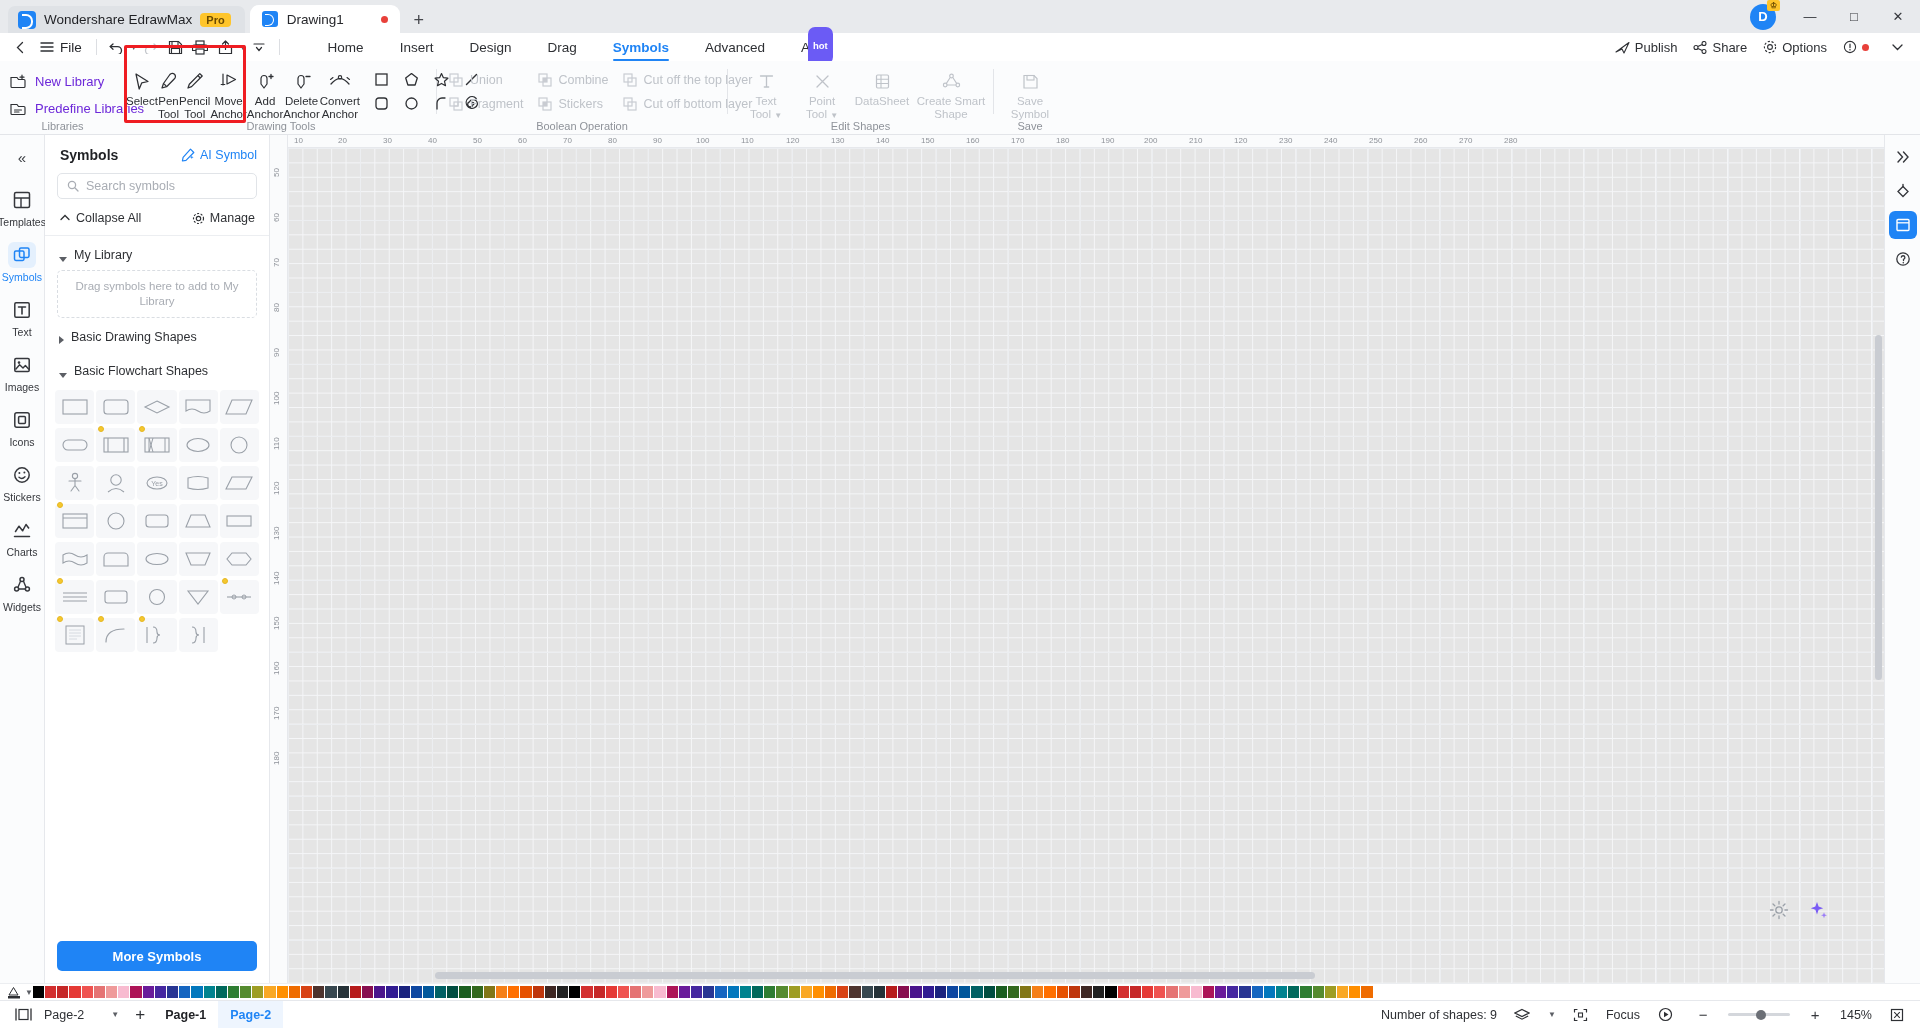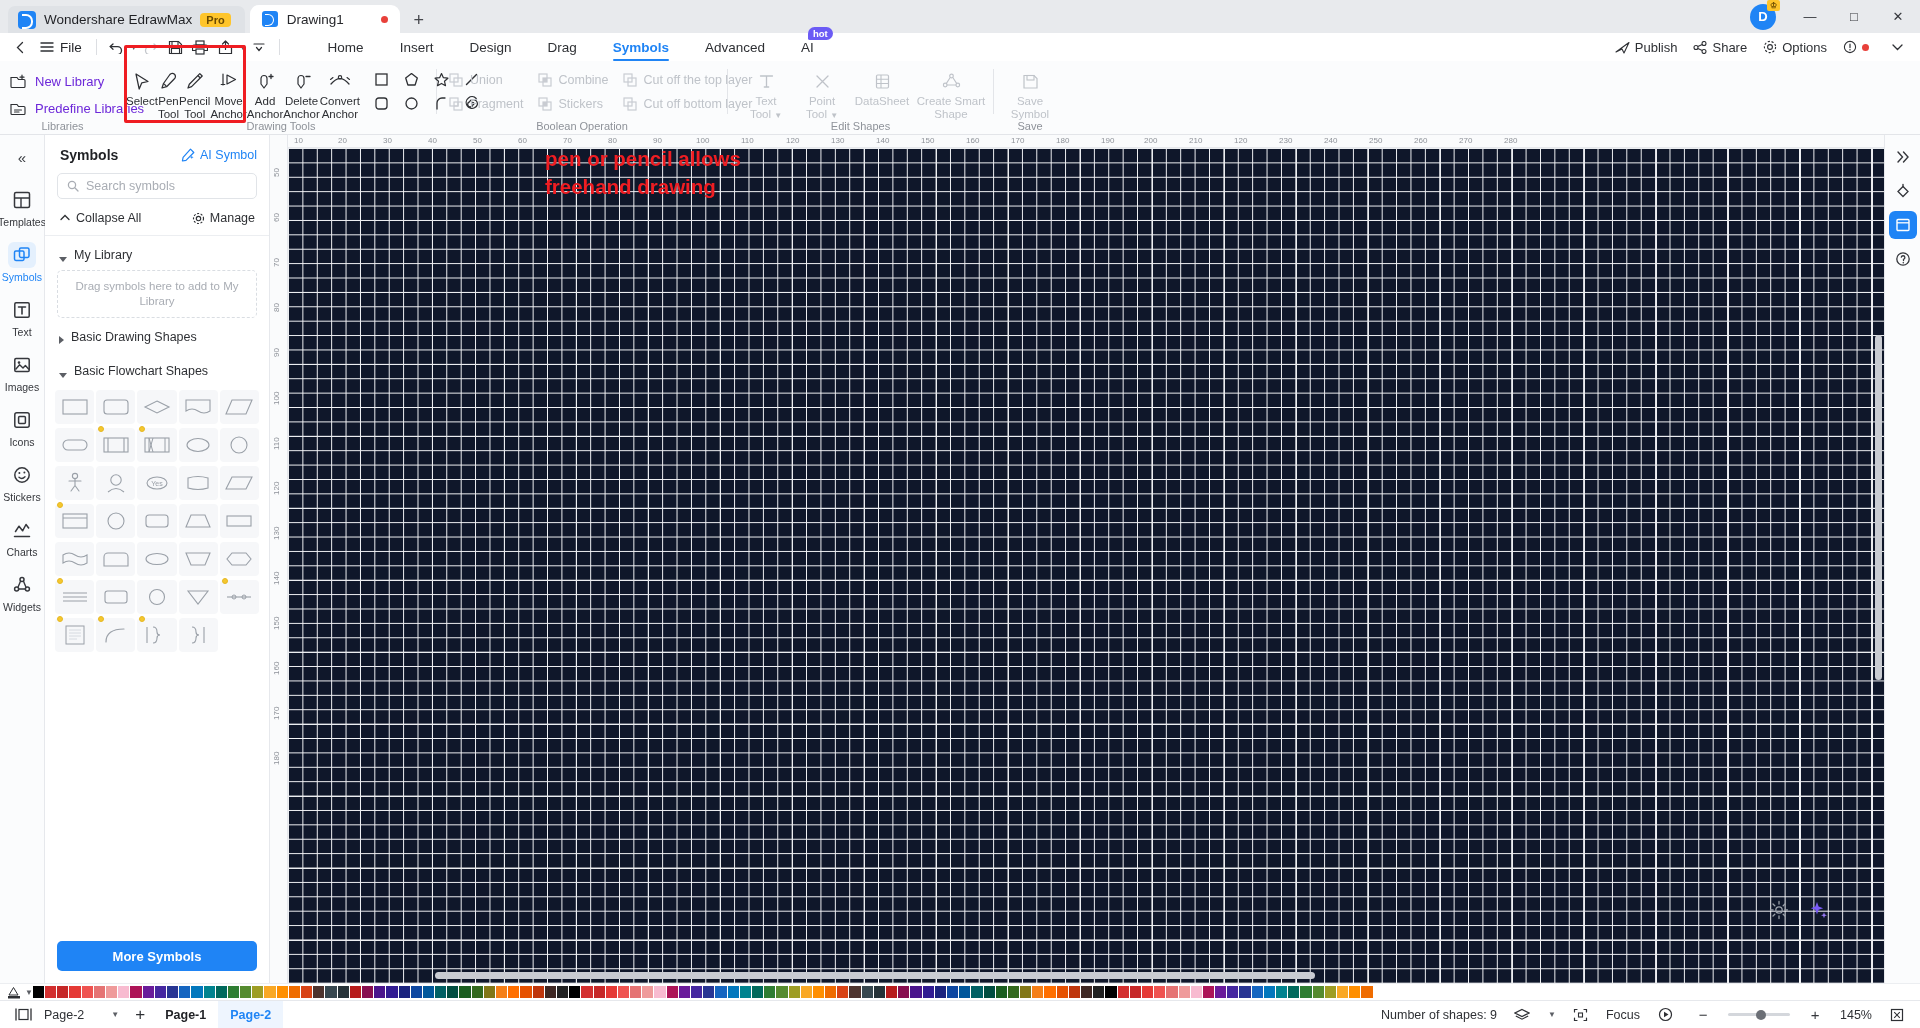--- a/index.html
+++ b/index.html
@@ -45,21 +45,21 @@
   .qicon { width:25px; height:24px; display:flex; align-items:center; justify-content:center; color:#2e3034; }
   .qicon.disabled { color:#c3c6cb; }
   .file-btn { display:flex; align-items:center; gap:6px; padding:0 7px; height:24px; font-size:13.5px;}
   .vsep { width:1px; height:16px; background:#dcdee2; margin:0 7px; }
   .caret { font-size:8px; color:#5c5f65; margin-left:1px;}
   .tabs { display:flex; align-items:center; margin-left:24px; gap:2px;}
   .tab { padding:0 17px; height:28px; display:flex; align-items:center; font-size:13.5px; color:#2e3034; position:relative;}
   .tab.active { color:#1f84f5; font-weight:bold; }
   .tab.active:after{ content:""; position:absolute; left:17px; right:17px; bottom:0; height:2.5px; background:#1f84f5; border-radius:2px;}
   .hot-badge{ position:absolute; top:-6px; right:-2px; background:#6b5bf5; color:#fff; font-size:9.5px; font-weight:bold;
-    border-radius:7px 7px 7px 2px; padding:1px 5px; line-height:11px;margin-left:48px;}
+    border-radius:7px 7px 7px 2px; padding:13px 5px; line-height:11px;margin-left:48px;}
   .menuright { position:absolute; right:10px; top:0; height:28px; display:flex; align-items:center; gap:16px; font-size:13px; color:#2e3034;}
   .mr-item { display:flex; align-items:center; gap:5px; }
   .dot-red { width:7px;height:7px;border-radius:50%;background:#e8403a;}
 
   
   .ribbon { height:74px; background:#fbfcfd; border-bottom:1px solid #e3e5e9; display:flex; position:relative; flex:0 0 74px;}
   .rgroup { display:flex; flex-direction:column; justify-content:flex-start; position:relative; padding-top:4px;}
   .rgroup-body { display:flex; align-items:flex-start; height:53px; }
   .rgroup-title { text-align:center; font-size:11px; color:#8e9299; height:16px; line-height:16px;}
   .rsep { width:1px; background:#e3e5e9; margin:8px 0 20px 0;}
@@ -105,21 +105,21 @@
   .arrow-r { width:0;height:0;border-top:4px solid transparent;border-bottom:4px solid transparent;border-left:5px solid #5c5f65;}
   .droparea { margin:0 12px; height:48px; border:1px dashed #d9dde2; border-radius:5px; display:flex; align-items:center;
     justify-content:center; text-align:center; color:#a9adb4; font-size:11.5px; line-height:15px;}
   .symgrid { display:grid; grid-template-columns:repeat(5,1fr); gap:4px 2px; padding:4px 10px 10px 10px;}
   .symcell { height:34px; background:#f6f7f9; border-radius:4px; display:flex; align-items:center; justify-content:center; position:relative;}
   .symcell .pin { position:absolute; left:2px; top:-2px; width:6px; height:6px; background:#f5c72e; border-radius:50%; border:1px solid #e6b824;}
   .more-symbols { position:absolute; left:12px; right:12px; bottom:12px; height:30px; background:#1f84f5; color:#fff;
     border-radius:5px; display:flex; align-items:center; justify-content:center; font-size:13px; font-weight:bold;}
 
   
-  .canvaswrap { flex:1; position:relative; background:#0f172a; overflow:hidden; }
+  .canvaswrap { flex:1; position:relative; background:#e5e5e5; overflow:hidden; }
   .ruler-h { position:absolute; left:0; top:0; right:0; height:13px; background:#fafbfc; border-bottom:1px solid #e6e8ec; z-index:5;}
   .ruler-v { position:absolute; left:0; top:0; bottom:0; width:18px; background:#fafbfc; border-right:1px solid #e6e8ec; z-index:5;}
   .rtick { position:absolute; top:1px; font-size:8px; color:#8e9299; }
   .rtickv { position:absolute; left:2px; font-size:8px; color:#8e9299; transform:rotate(-90deg); transform-origin:left top; white-space:nowrap;}
   .grid { position:absolute; left:18px; top:13px; right:0; bottom:0;
     background-image:
       linear-gradient(to right,#eceef1 1px,transparent 1px),
       linear-gradient(to bottom,#eceef1 1px,transparent 1px),
       linear-gradient(to right,#f5f6f8 1px,transparent 1px),
       linear-gradient(to bottom,#f5f6f8 1px,transparent 1px);
@@ -960,24 +960,20 @@
         <span class="rtickv" style="top:315px">110</span>
         <span class="rtickv" style="top:360px">120</span>
         <span class="rtickv" style="top:405px">130</span>
         <span class="rtickv" style="top:450px">140</span>
         <span class="rtickv" style="top:495px">150</span>
         <span class="rtickv" style="top:540px">160</span>
         <span class="rtickv" style="top:585px">170</span>
         <span class="rtickv" style="top:630px">180</span>
       </div>
 
-      <div class="annotation">
-        <div>pen or pencil allows</div>
-        <div>freehand drawing</div>
-      </div>
 
       <div class="vscroll"></div>
       <div class="hscroll"></div>
 
       <div class="floatbtns">
         <div class="fbtn">
           <svg width="20" height="20" viewBox="0 0 20 20">
               <circle cx="10" cy="10" r="3.2" stroke="#9aa0a8" stroke-width="1.3" fill="none"></circle>
               <path d="M10 1.5v2.6M10 15.9v2.6M1.5 10h2.6M15.9 10h2.6M4 4l1.8 1.8M14.2 14.2 L16 16M16 4l-1.8 1.8M5.8 14.2 L4 16" stroke="#9aa0a8" stroke-width="1.3" stroke-linecap="round"></path>
             </svg>

